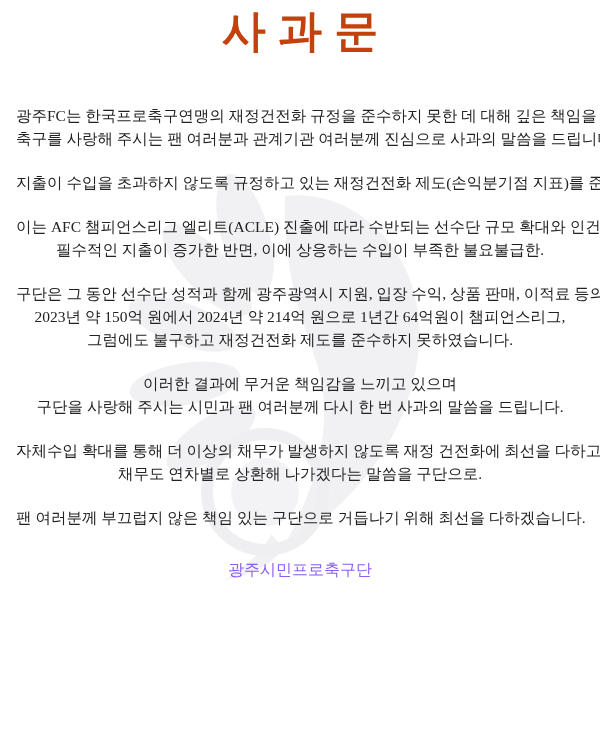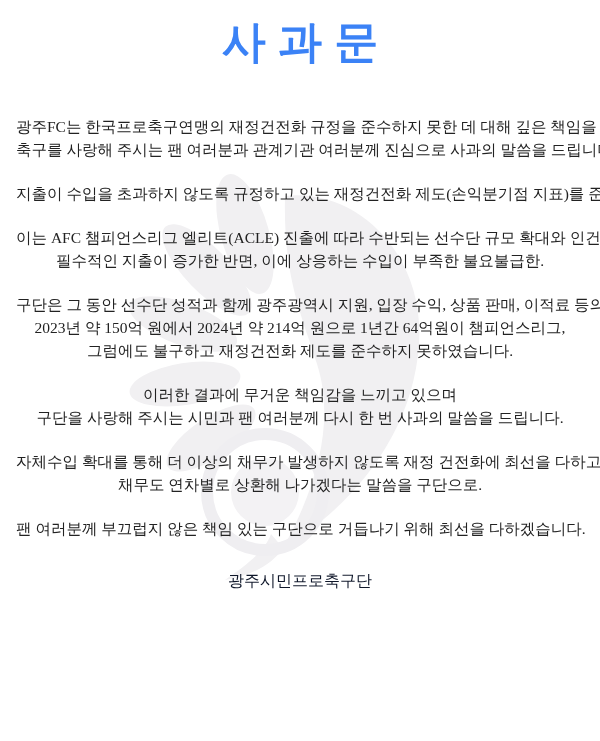--- a/index.html
+++ b/index.html
@@ -14,47 +14,47 @@
   .watermark {
     position: absolute;
     left: 125px;
     top: 162px;
     z-index: 0;
     pointer-events: none;
   }
   .doc-title {
     position: relative;
     z-index: 1;
-    margin: 15px;
+    margin: 4px;
     text-align: center;
     font-size: 44px;
     font-weight: 600;
     letter-spacing: 0.28em;
     text-indent: 0.28em;
-    color: #3b82f6;
+    color: #c2410c;
     line-height: 56px;
   }
   .content {
     position: relative;
     z-index: 1;
     margin-top: 44px;
     padding: 0 16px;
     text-align: center;
     color: #222222;
     font-size: 15.5px;
   }
   .paragraph { margin: 0 0 21px 0; }
   .line { line-height: 23px; white-space: nowrap; }
   .signature {
     position: relative;
     z-index: 1;
     margin-top: 29px;
     font-size: 16px;
     line-height: 23px;
-    color: #0f172a;
+    color: #8b5cf6;
   }
 </style>
 </head>
 <body>
 
 <div class="page">
 
   <svg class="watermark" width="345" height="420" viewBox="0 0 345 420" aria-hidden="true">
     <g fill="#f1f0f2">
       <ellipse cx="120" cy="72" rx="24" ry="62" transform="rotate(-16 120 72)"></ellipse>

